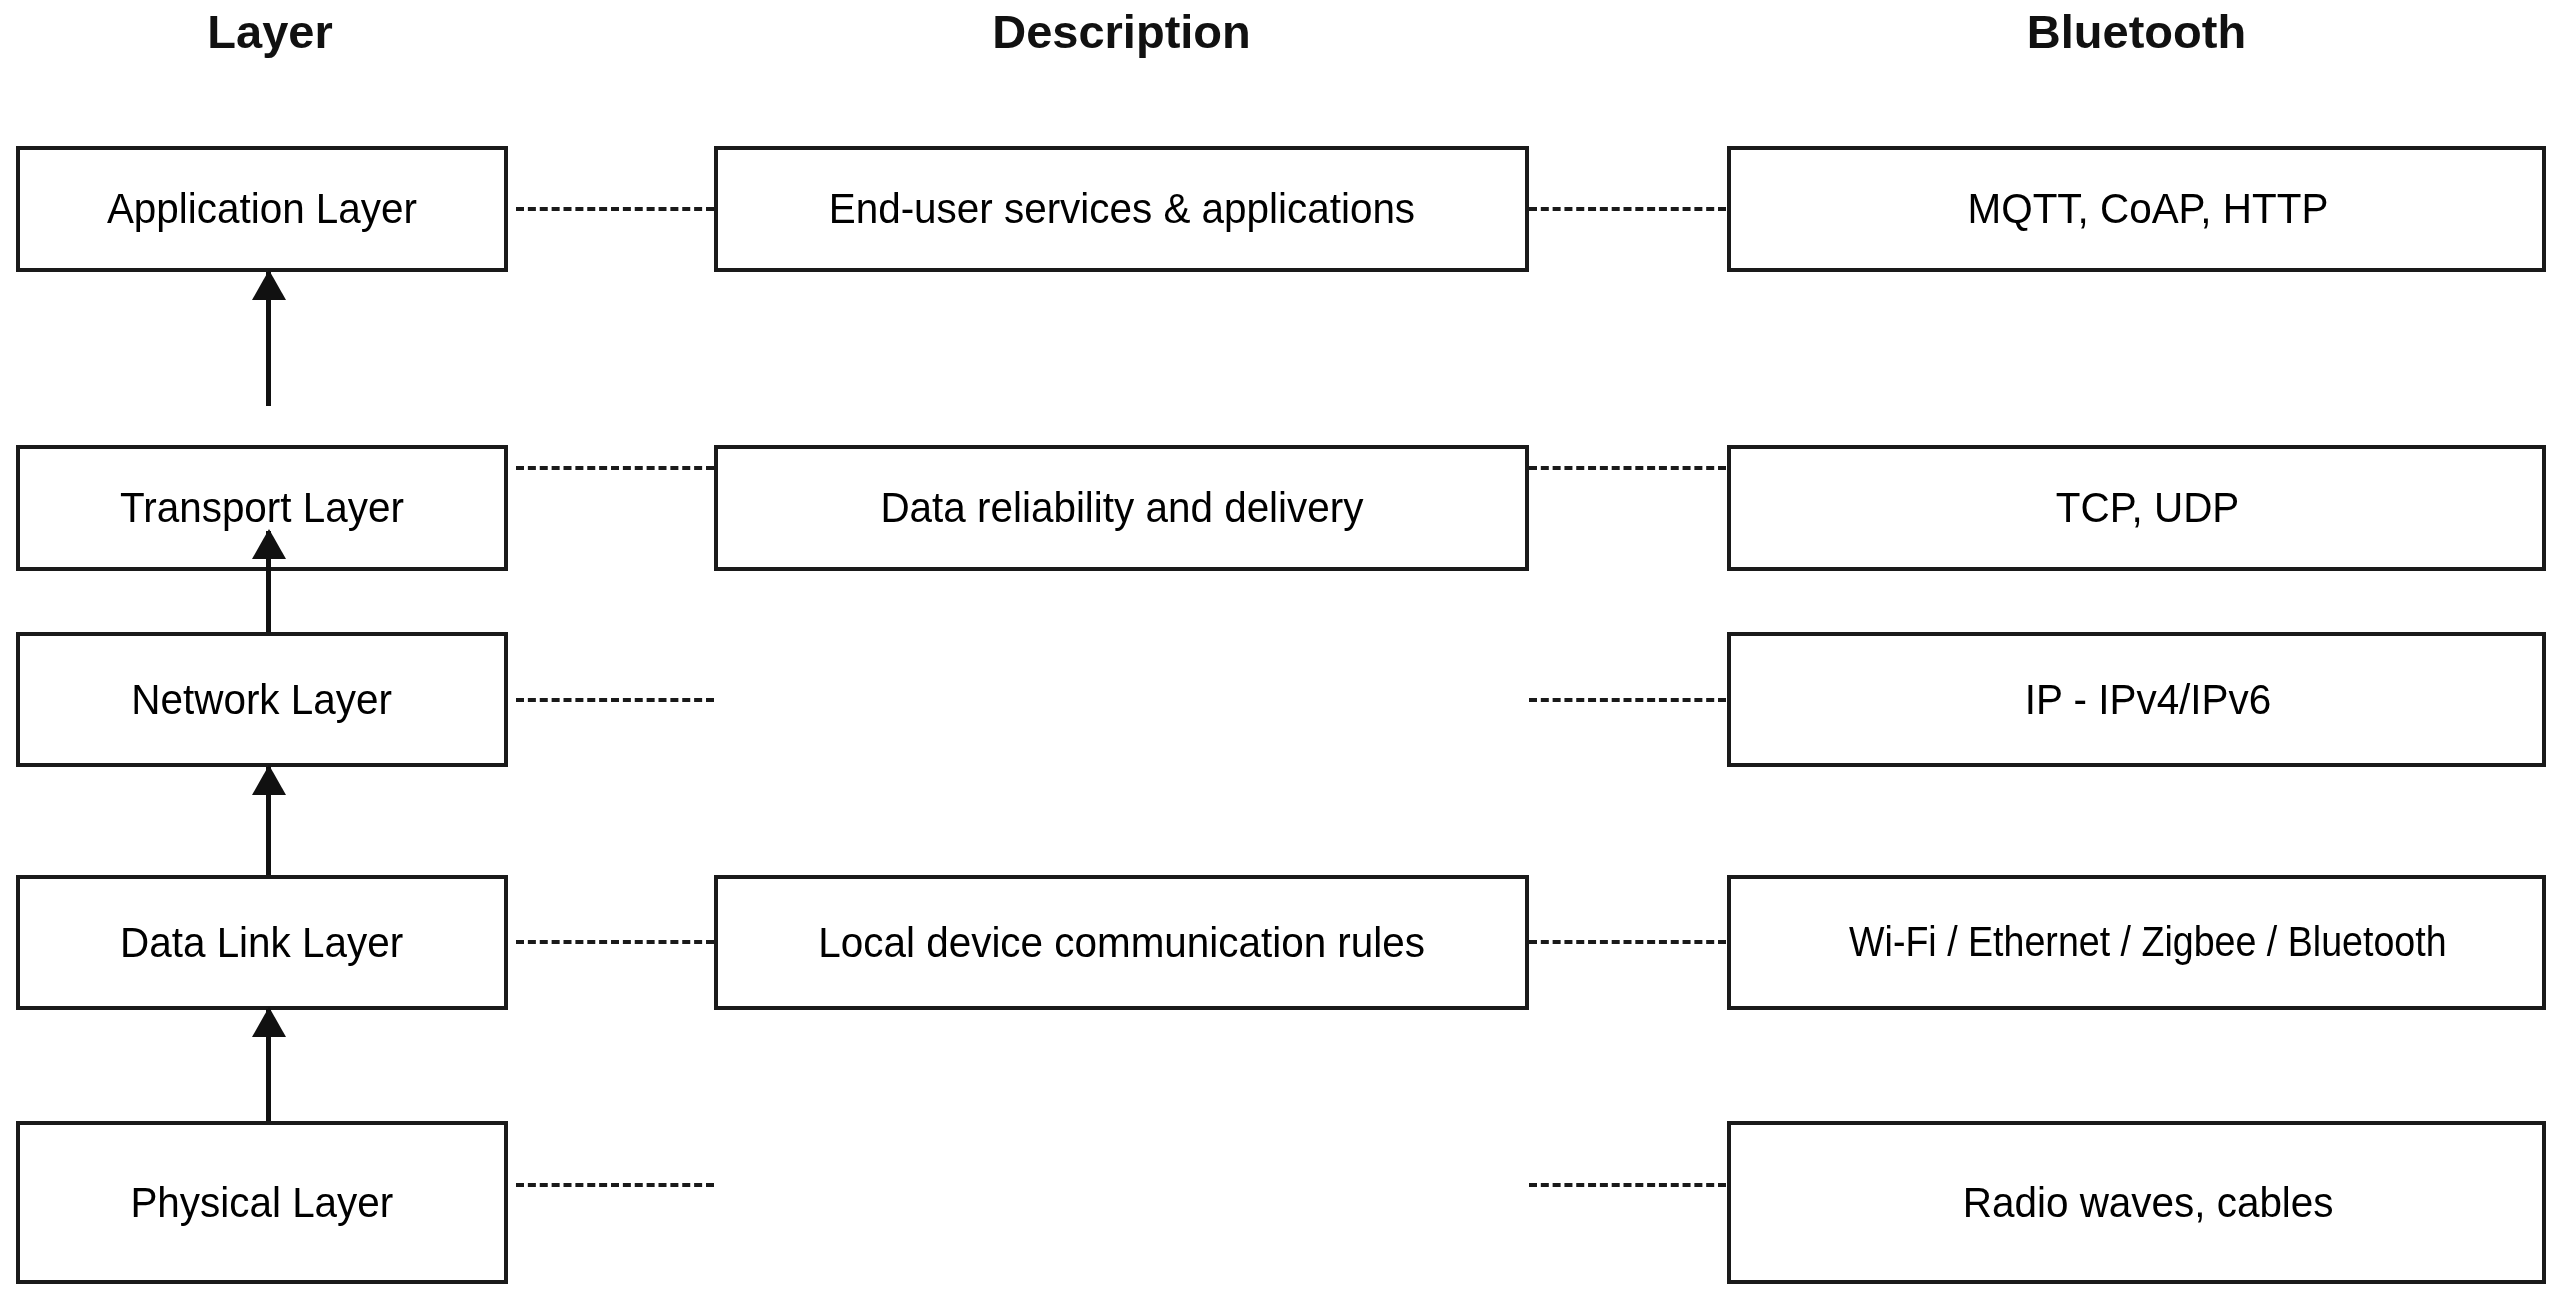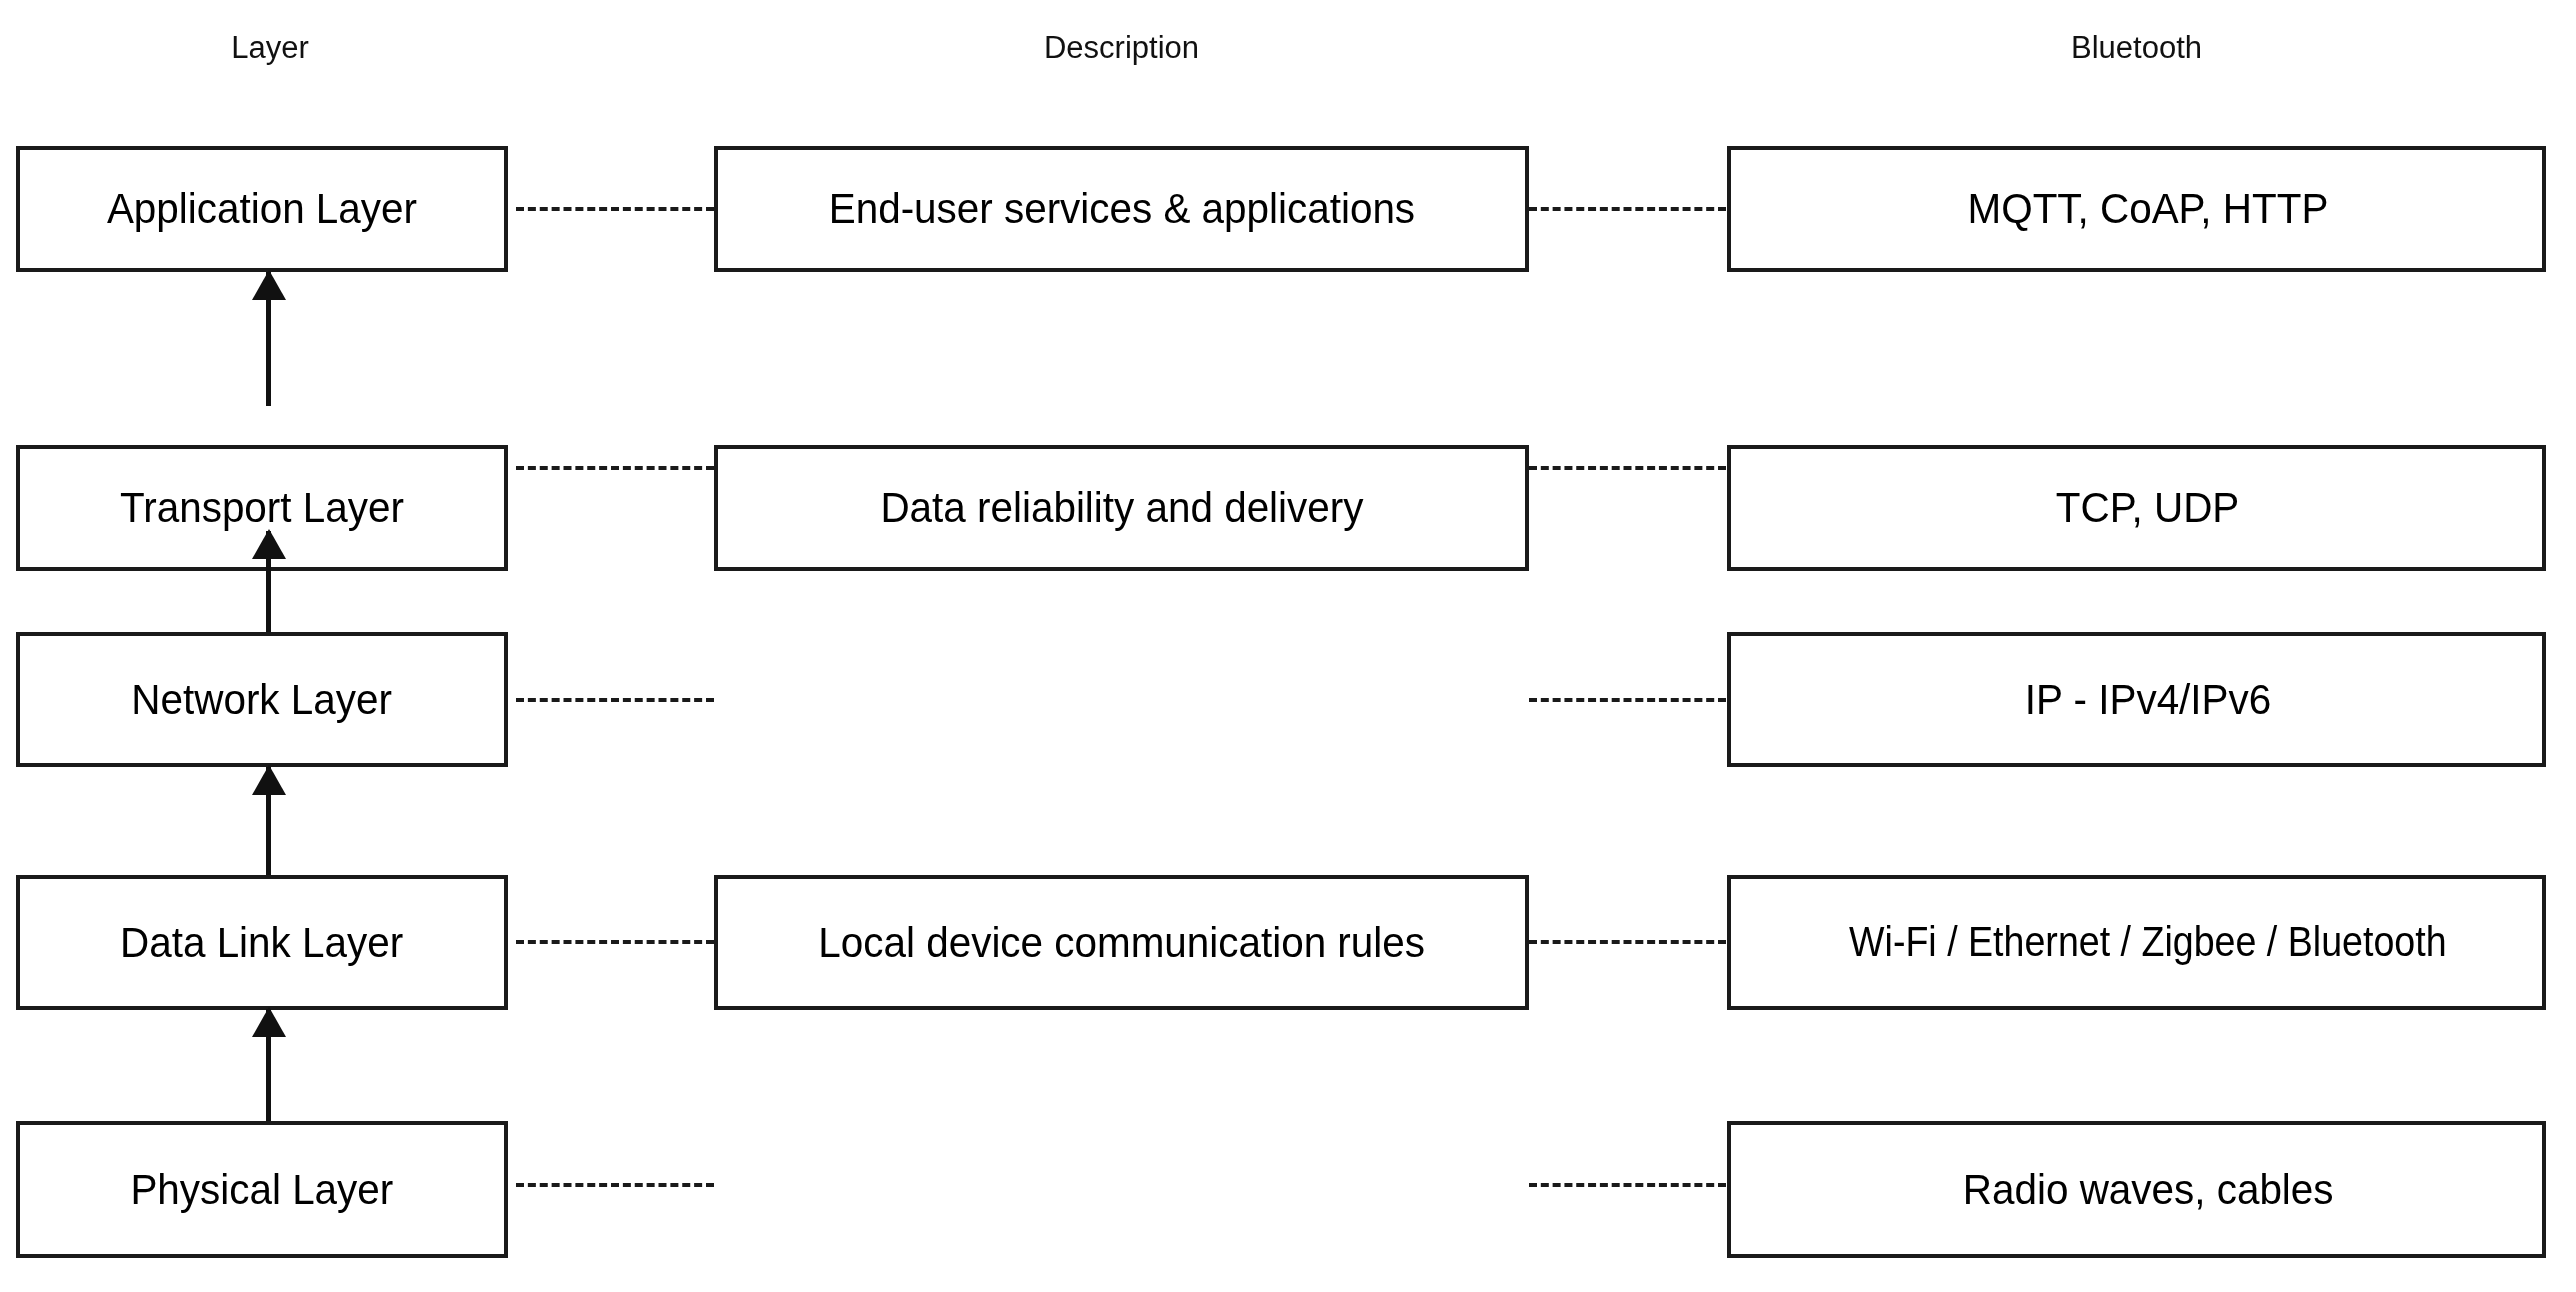--- a/index.html
+++ b/index.html
@@ -13,26 +13,26 @@
     height: 1292px;
     background: #ffffff;
     overflow: hidden;
     font-family: "Liberation Sans", "DejaVu Sans", sans-serif;
     color: #000000;
   }
 
   
   .col-header {
     position: absolute;
-    top: 16px;
+    top: 0;
     height: 63px;
     line-height: 63px;
     text-align: center;
-    font-size: 31px;
-    font-weight: 400;
+    font-size: 47px;
+    font-weight: 700;
     color: #111111;
     white-space: nowrap;
     letter-spacing: 0px;
   }
   #hdr-layer       { left: 24px;   width: 492px; }
   #hdr-description { left: 714px;  width: 815px; }
   #hdr-examples    { left: 1727px; width: 819px; }
 
   
   .node {
@@ -63,21 +63,21 @@
   
   .col-layer  { left: 16px;   width: 492px; }
   .col-desc   { left: 714px;  width: 815px; }
   .col-ex     { left: 1727px; width: 819px; padding-left: 23px; }
 
   
   .row-0 { top: 146px;  height: 126px; }
   .row-1 { top: 405px;  height: 126px; margin-top: 40px; }
   .row-2 { top: 632px;  height: 135px; }
   .row-3 { top: 875px;  height: 135px; }
-  .row-4 { top: 1121px; height: 137px; }
+  .row-4 { top: 1121px; height: 163px; }
 
   
   .dash-link {
     position: absolute;
     height: 0;
     border-top: 4.5px dashed #1a1a1a;
   }
   .link-a { left: 516px;  width: 198px; }
   .link-b { left: 1529px; width: 197px; }
 

